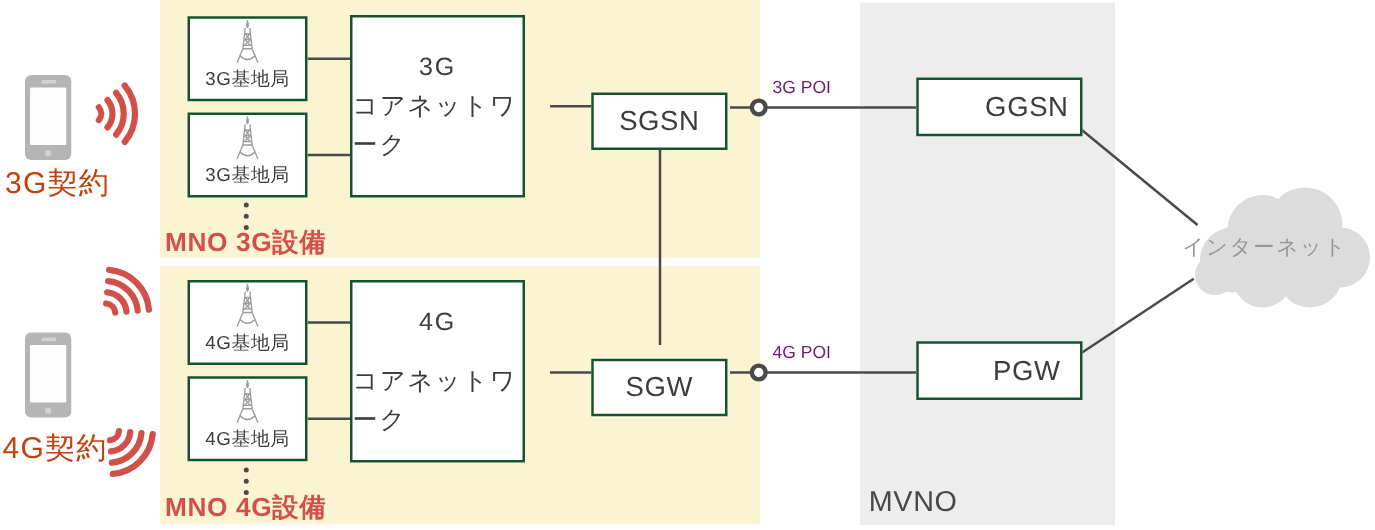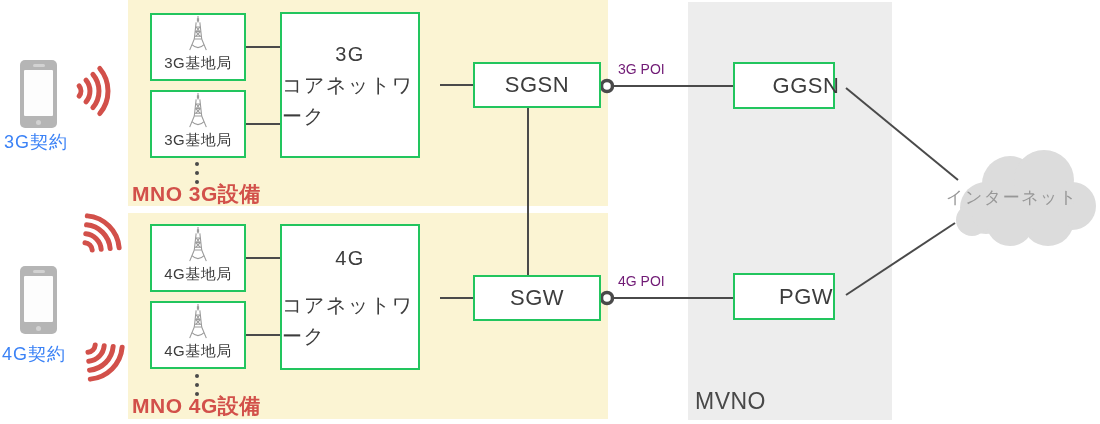--- a/index.html
+++ b/index.html
@@ -23,33 +23,33 @@
   #panel-4g { left: 128px; top: 213px; width: 480px; height: 206px; }
   #panel-mvno { left: 688px; top: 2px; width: 204px; height: 418px; }
 
   
   #wires { position: absolute; left: 0; top: 0; z-index: 2; }
 
   
   .nodebox {
     position: absolute;
     background: #ffffff;
-    border: 2px solid #22c55e;
+    border: 2px solid #14532d;
     z-index: 3;
     display: flex;
     align-items: center;
     justify-content: center;
     flex-direction: column;
     color: #3d3d3d;
   }
   .bs-box     { width: 96px;  height: 68px; justify-content: flex-end; padding-bottom: 6px; gap: 2px; }
   .bs-label   { font-size: 15px; letter-spacing: 0.5px; }
   .core-box   { width: 140px; height: 146px; font-size: 20px; font-weight: 500; line-height: 1.55; letter-spacing: 1.5px; }
-  .small-node { width: 128px; height: 46px; font-size: 22px; font-weight: 500; letter-spacing: 0.5px; }
-  .gw-node    { width: 102px; height: 47px; font-size: 22px; font-weight: 500; letter-spacing: 0.5px; padding-left: 44px; }
+  .small-node { width: 109px; height: 46px; font-size: 22px; font-weight: 500; letter-spacing: 0.5px; margin-top: 12px; }
+  .gw-node    { width: 133px; height: 47px; font-size: 22px; font-weight: 500; letter-spacing: 0.5px; padding-left: 44px; }
 
   #bs-3g-1 { left: 150px; top: 13px;  }
   #bs-3g-2 { left: 150px; top: 90px;  }
   #bs-4g-1 { left: 150px; top: 224px; }
   #bs-4g-2 { left: 150px; top: 301px; }
   #core-3g { left: 280px; top: 12px;  }
   #core-4g { left: 280px; top: 224px; gap: 16px; }
   #node-sgsn { left: 473px; top: 62px;  }
   #node-sgw  { left: 473px; top: 275px; }
   #node-ggsn { left: 733px; top: 62px;  }
@@ -63,21 +63,21 @@
 
   
   .lbl { position: absolute; z-index: 4; white-space: nowrap; }
   .mno-label  { font-size: 21px; font-weight: bold; color: #D2504A; letter-spacing: 0.5px; }
   #mno-3g-label { left: 132px; top: 180px; }
   #mno-4g-label { left: 132px; top: 392px; }
   .poi-label { font-size: 14px; font-weight: 500; color: #701a75; }
   #poi-3g-label { left: 618px; top: 61px; }
   #poi-4g-label { left: 618px; top: 273px; }
   #mvno-label { left: 695px; top: 388px; font-size: 23px; color: #484848; letter-spacing: 0.5px; }
-  .sub-label { font-size: 18px; font-weight: 500; color: #3b82f6; letter-spacing: 1px; }
+  .sub-label { font-size: 24px; font-weight: 500; color: #c2410c; letter-spacing: 1px; }
   #sub-3g-label { left: 4px; top: 130px; }
   #sub-4g-label { left: 2px; top: 342px; }
 
   
   .phone {
     position: absolute; z-index: 3;
     width: 37px; height: 68px;
     background: #b5b5b5; border-radius: 5px;
   }
   .phone .screen  { position: absolute; left: 4px; right: 4px; top: 10px; bottom: 12px; background: #fdfdfd; border-radius: 1px; }

